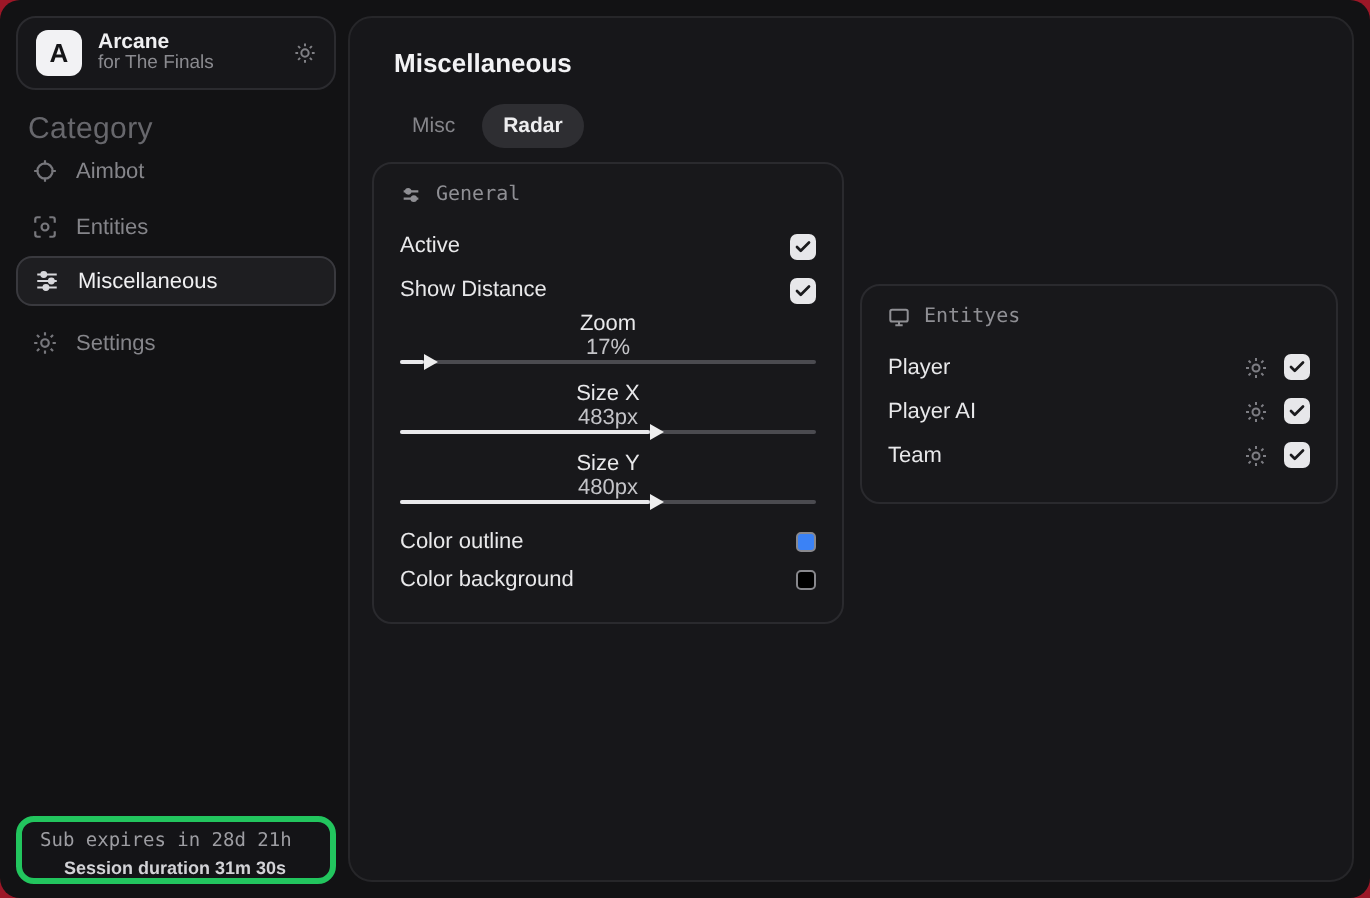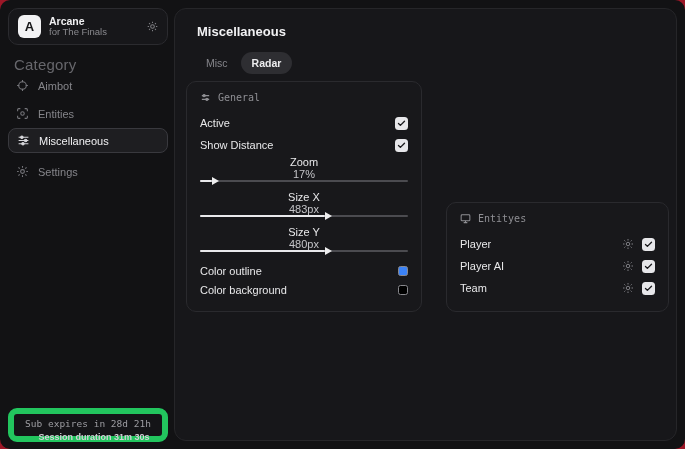--- a/index.html
+++ b/index.html
@@ -42,40 +42,40 @@
   .nav-item.selected {
     background:#1e1e21; border:1px solid #39393e; color:#f0f0f2;
   }
   .nav-item.selected .nicon { color:#d8d8dc; }
   .nav-aimbot { top:73px; }
   .nav-entities { top:101px; }
   .nav-misc { top:128px; }
   .nav-settings { top:159px;align-items:center; }
   .sub-box {
     position:absolute; left:8px; top:408px; width:160px; height:34px;
-    border:6px solid #22c55e; border-radius:9px; background:#141417;
-    padding:4px 9px 0; line-height:1.35;text-align:center;
+    border:3px solid #22c55e; border-radius:9px; background:#141417;
+    padding:4px 9px 0; line-height:1.35;
   }
   .sub-expires { font-family:"DejaVu Sans Mono", monospace; font-size:9.5px; color:#9d9da2; }
   .sub-session { font-size:9px; font-weight:bold; color:#d2d2d6;margin-left:12px; }
   
   .main-panel {
     position:absolute; left:174px; top:8px; width:503px; height:433px;
     background:#17171a; border:1px solid #262629; border-radius:12px;
   }
   .page-title {
     position:absolute; left:22px; top:15px;
     font-size:13px; font-weight:bold; color:#f2f2f4;
   }
   .tabs { position:absolute; left:20px; top:43px; display:flex; align-items:flex-end; gap:2px; }
   .tab { font-size:10.5px; padding:5px 11px; border-radius:999px; color:#85858a; cursor:pointer; }
   .tab.active { background:#2e2e32; color:#ededef; font-weight:bold; }
   .groups {
     position:absolute; left:11px; top:72px; right:7px;
-    display:flex; gap:24px; align-items:flex-end;
+    display:flex; gap:8px; align-items:center;
   }
   .group {
     background:#18181b; border:1px solid #2a2a2e; border-radius:10px;
     padding:10px 13px 12px;
   }
   .group-general { width:236px; }
   .group-entities { flex:1; }
   .group-header {
     display:flex; align-items:center; gap:7px;
     font-family:"DejaVu Sans Mono", monospace; font-size:10px; color:#8f8f94;

